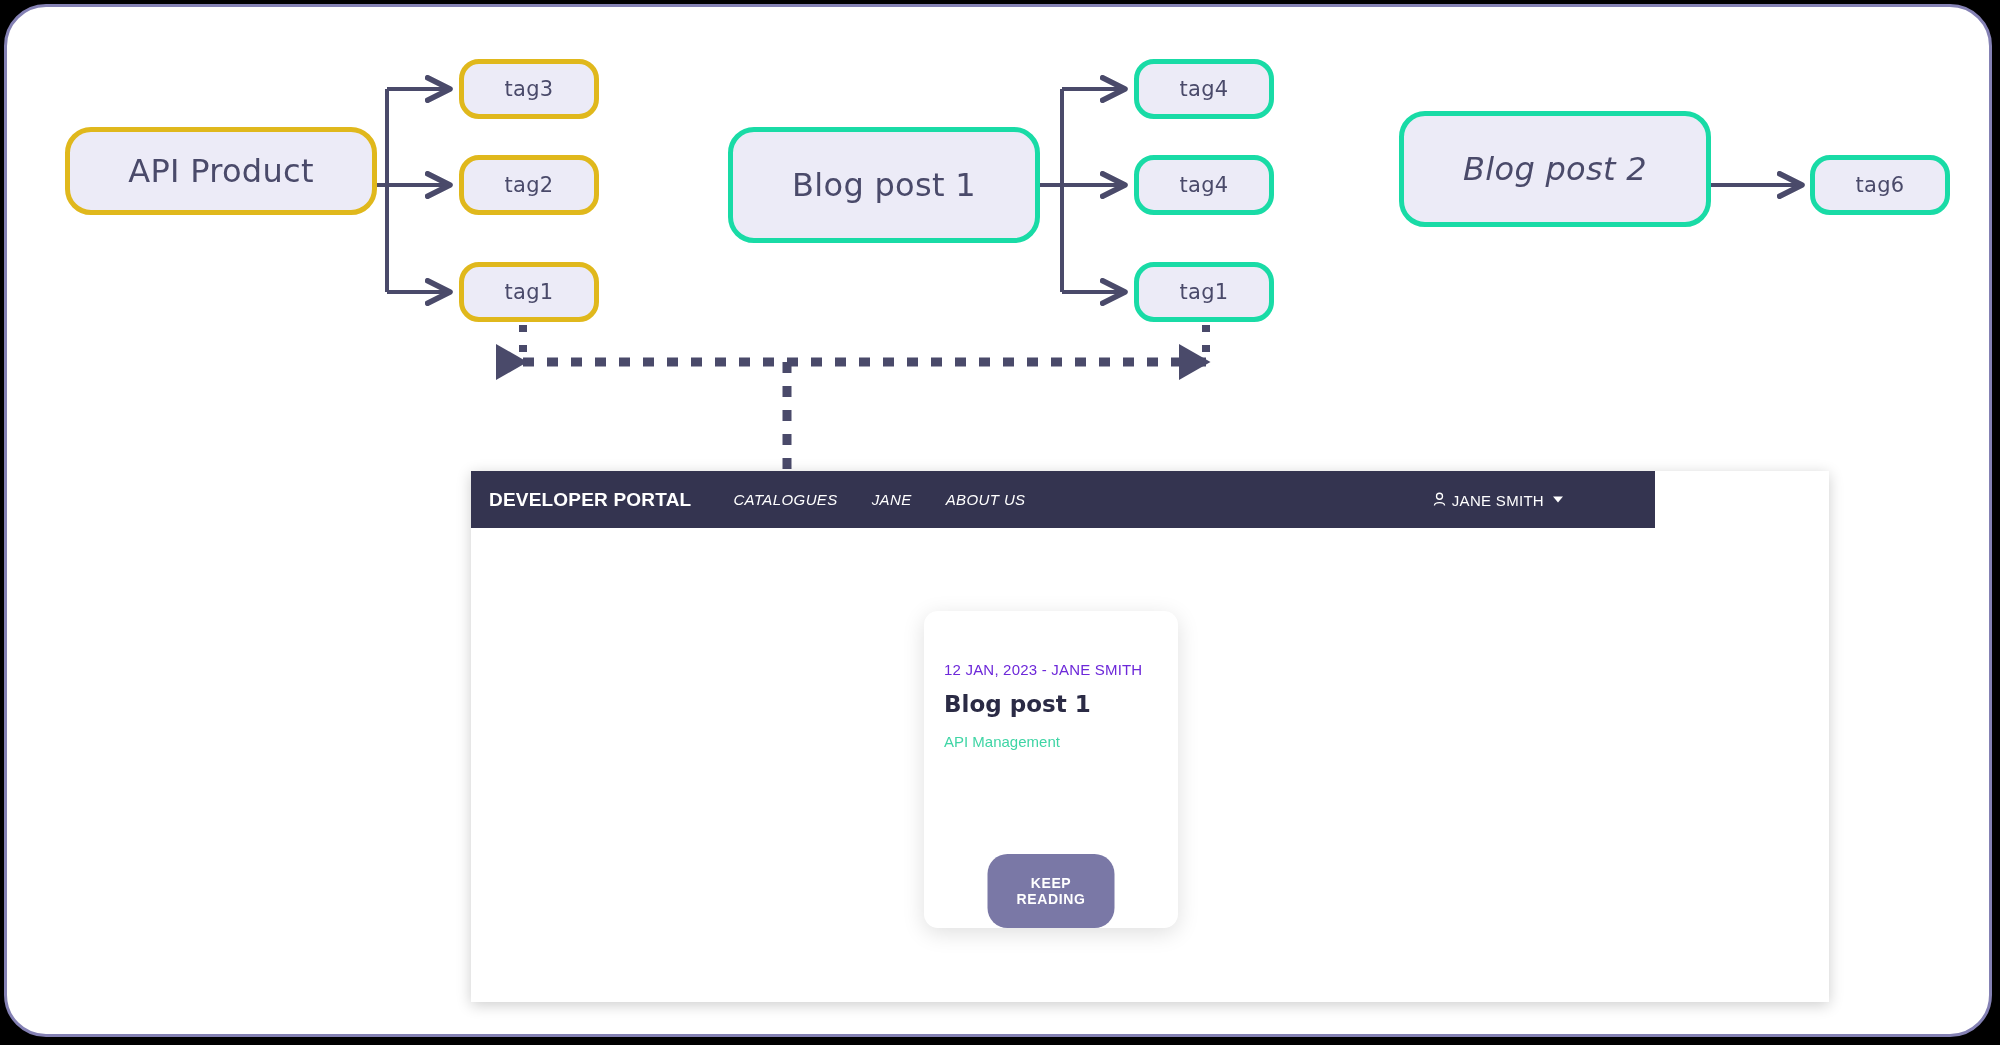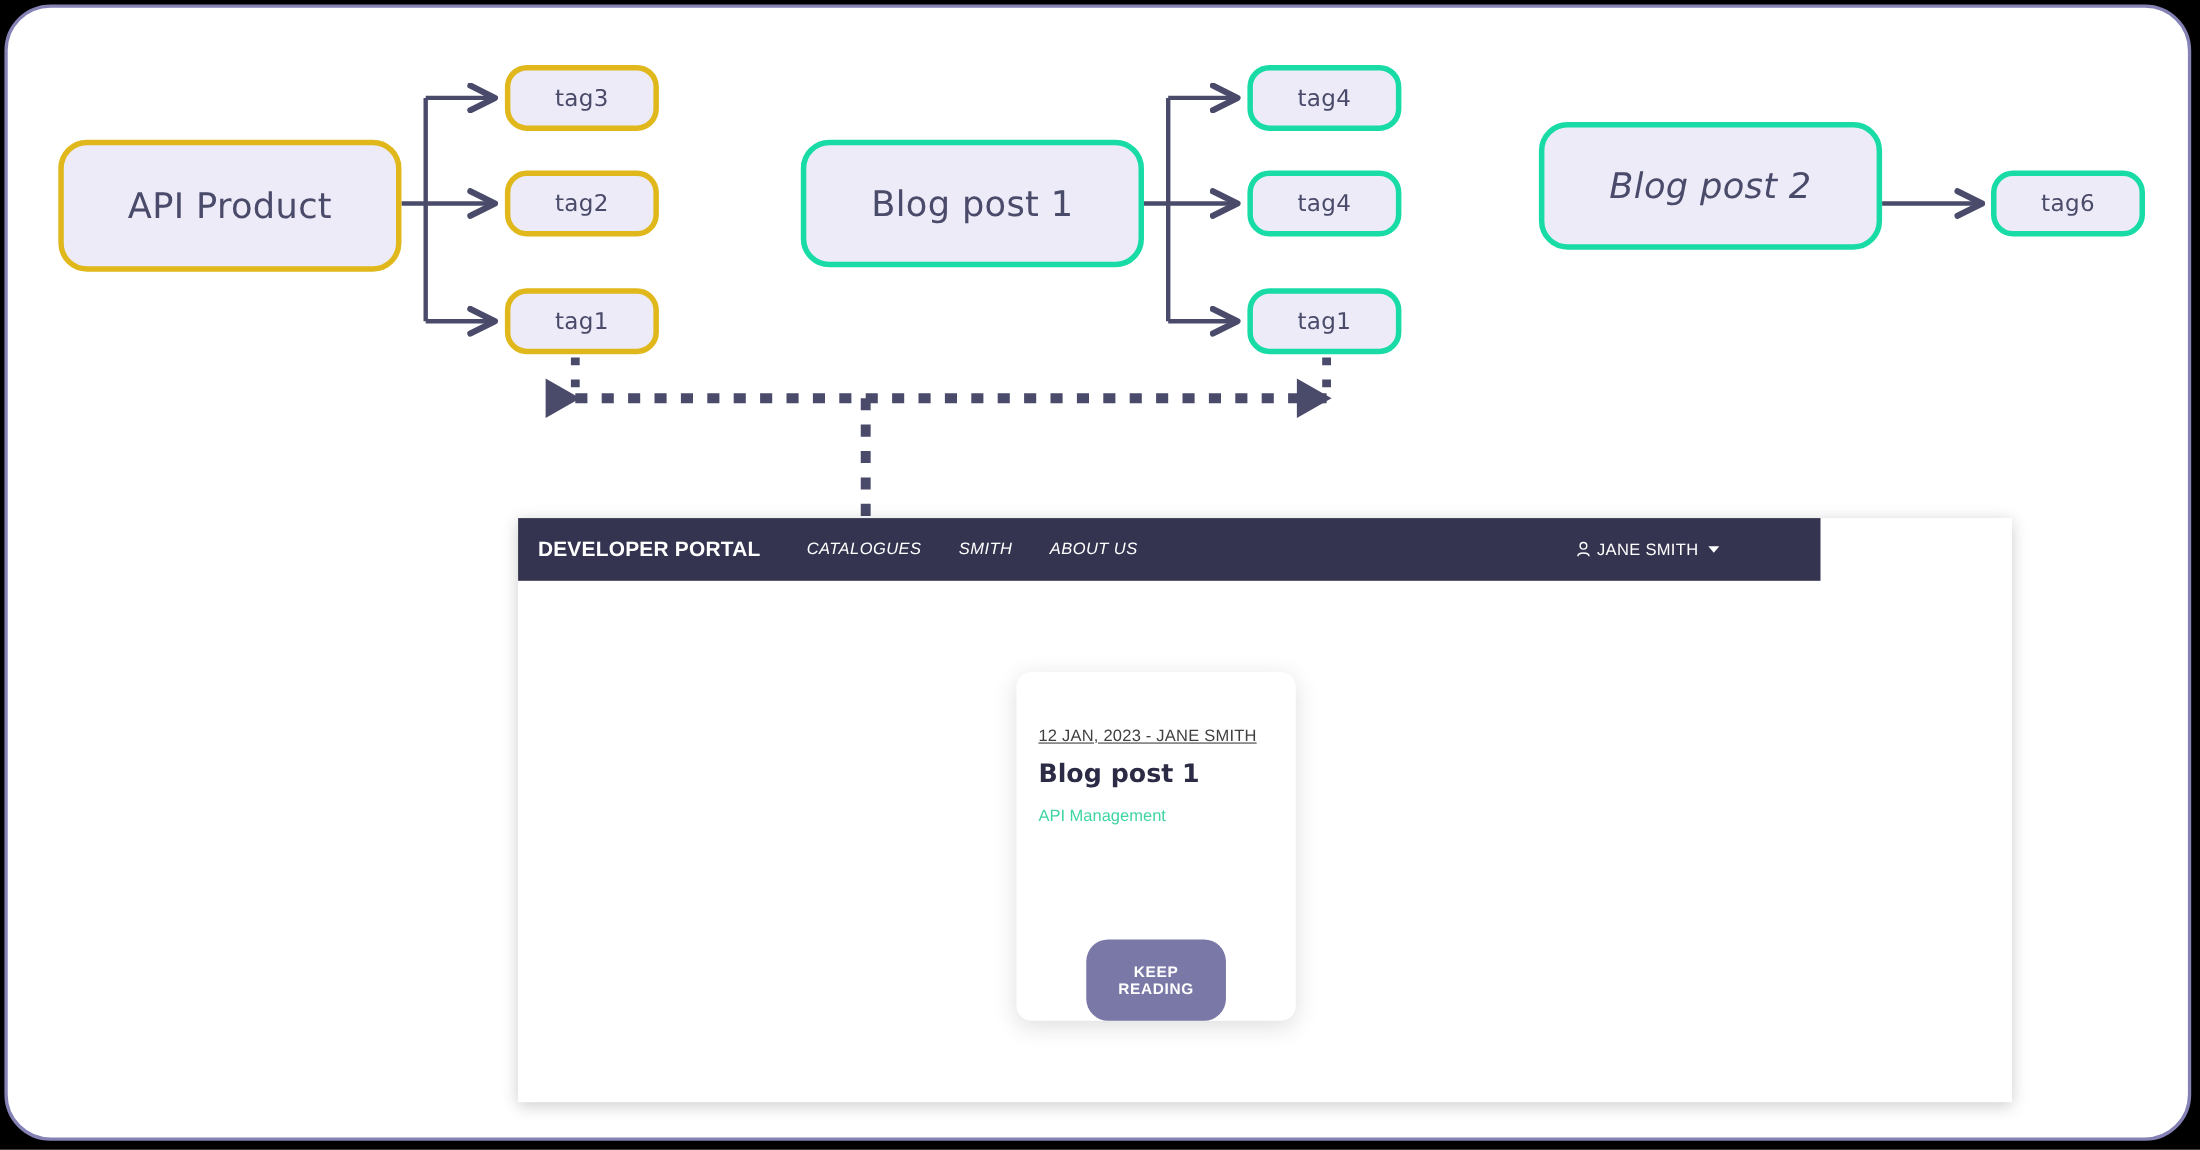--- a/index.html
+++ b/index.html
@@ -151,25 +151,24 @@
     width: 254px;
     height: 317px;
     background: #ffffff;
     border-radius: 14px;
     box-shadow: 0 5px 22px rgba(0,0,0,0.13);
   }
   #card-date {
     position: absolute;
     left: 20px;
     top: 50px;
-    color: #404040;
+    color: #6d28d9;
     font-size: 15px;
     letter-spacing: 0.2px;
     font-family: "Liberation Sans", sans-serif;
-    text-decoration: underline;
   }
   #card-title {
     position: absolute;
     left: 20px;
     top: 80px;
     color: #2b2b45;
     font-size: 23px;
     font-weight: bold;
     font-family: "DejaVu Sans", sans-serif;
   }
@@ -234,21 +233,21 @@
       <path d="M 516 318 V 355" stroke="#4a4a6a" stroke-width="8" fill="none" stroke-dasharray="7 13" stroke-linecap="butt"></path>
       <path d="M 1199 318 V 355" stroke="#4a4a6a" stroke-width="8" fill="none" stroke-dasharray="7 13" stroke-linecap="butt"></path>
       <path d="M 516 355 H 1199" stroke="#4a4a6a" stroke-width="9" fill="none" stroke-dasharray="11 13" stroke-linecap="butt" marker-start="url(#arrow-sm-l)" marker-end="url(#arrow-sm-r)"></path>
 
       <path d="M 780 355 V 748" stroke="#4a4a6a" stroke-width="9" fill="none" stroke-dasharray="11 13" stroke-linecap="butt"></path>
       <path d="M 780 748 H 870" stroke="#4a4a6a" stroke-width="9" fill="none" stroke-dasharray="11 13" stroke-linecap="butt"></path>
 
       <path d="M 874 716 L 908 749 L 874 782" stroke="#565487" stroke-width="17" fill="none" stroke-linecap="round" stroke-linejoin="round"></path>
     </svg>
 
-    <div class="node big yellow" style="left:46px; top:120px; width:312px; height:120px;">
+    <div class="node big yellow" style="left:58px; top:120px; width:312px; height:88px;">
       <span>API Product</span>
     </div>
     <div class="node tag yellow" style="left:452px; top:52px; width:140px; height:60px;">
       <span>tag3</span>
     </div>
     <div class="node tag yellow" style="left:452px; top:148px; width:140px; height:60px;">
       <span>tag2</span>
     </div>
     <div class="node tag yellow" style="left:452px; top:255px; width:140px; height:60px;">
       <span>tag1</span>
@@ -273,21 +272,21 @@
     <div class="node tag teal" style="left:1803px; top:148px; width:140px; height:60px;">
       <span>tag6</span>
     </div>
 
     <div id="portal">
 
       <div id="navbar">
         <div id="brand">DEVELOPER PORTAL</div>
         <div class="navlinks">
           <span class="navlink">CATALOGUES</span>
-          <span class="navlink">SMITH</span>
+          <span class="navlink">JANE</span>
           <span class="navlink">ABOUT US</span>
         </div>
         <div id="user-menu">
           <svg width="15" height="16" viewBox="0 0 16 17">
             <circle cx="8" cy="5" r="3.2" fill="none" stroke="#ffffff" stroke-width="1.4"></circle>
             <path d="M 2.6 15 C 2.6 10.8 13.4 10.8 13.4 15" fill="none" stroke="#ffffff" stroke-width="1.4"></path>
           </svg>
           <span>JANE SMITH</span>
           <span id="caret"></span>
         </div>

